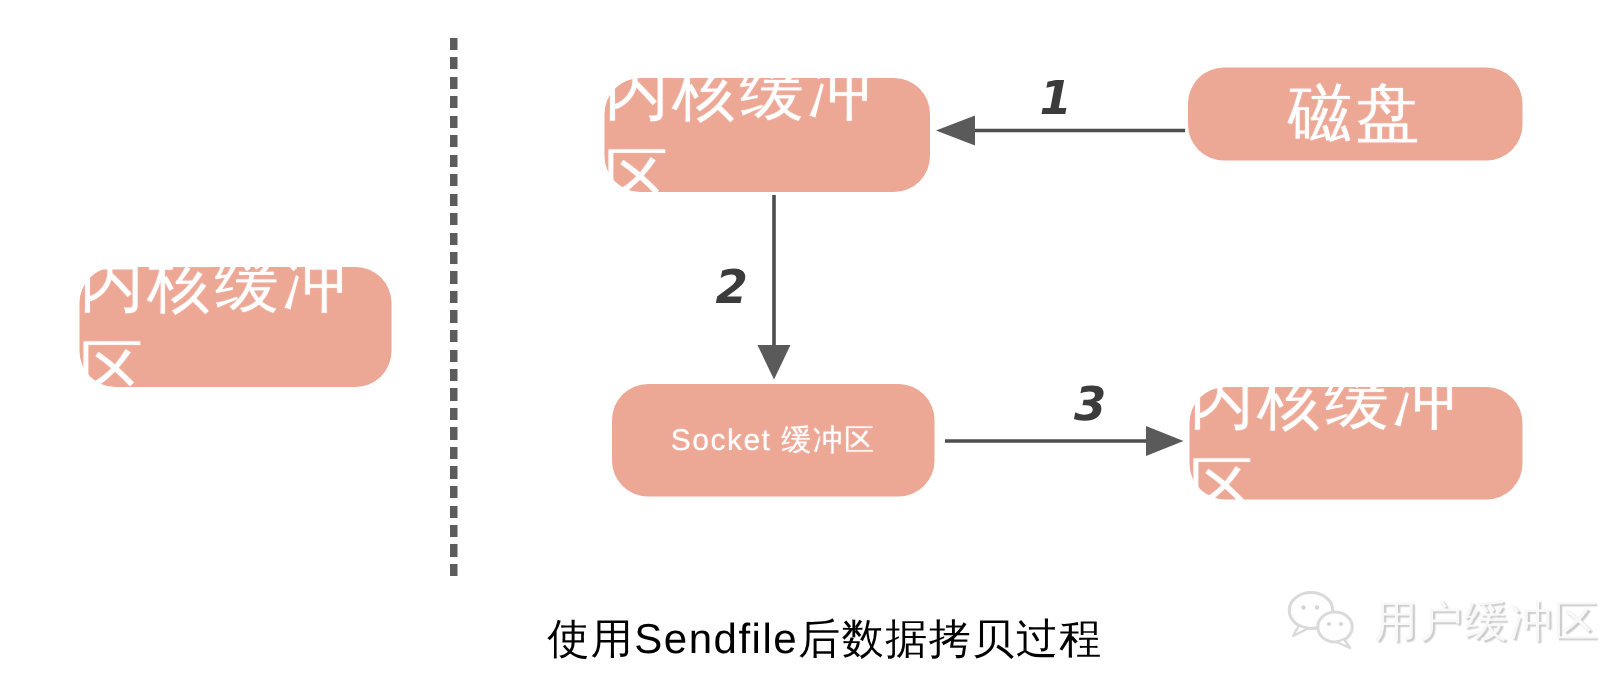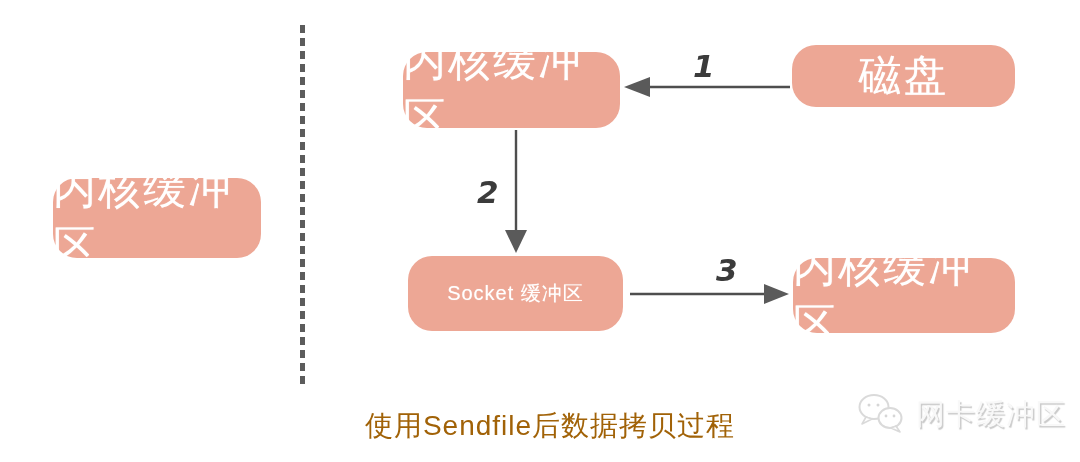--- a/index.html
+++ b/index.html
@@ -50,21 +50,21 @@
   }
   .edge-label-1{left:693px;top:48px;}
   .edge-label-2{left:477px;top:174px;}
   .edge-label-3{left:716px;top:252px;}
   
   .caption{
     position:absolute;
     left:360px;top:407px;
     width:380px;
     text-align:center;
-    color:#a16207;
+    color:#000000;
     font-size:28px;
     letter-spacing:1px;
     white-space:nowrap;
   }
   
   .watermark{
     position:absolute;
     left:856px;top:392px;
     display:flex;align-items:center;gap:8px;
   }
@@ -133,16 +133,16 @@
       <ellipse cx="18" cy="15" rx="14.5" ry="12" fill="#ffffff" stroke="#dadada" stroke-width="2"></ellipse>
       <path d="M10 25 L6 32 L16 27 Z" fill="#ffffff" stroke="#dadada" stroke-width="1.6" stroke-linejoin="round"></path>
       <circle cx="13" cy="13" r="1.5" fill="#d6d6d6"></circle>
       <circle cx="22" cy="13" r="1.5" fill="#d6d6d6"></circle>
 
       <ellipse cx="34" cy="26" rx="11.5" ry="10" fill="#ffffff" stroke="#dadada" stroke-width="2"></ellipse>
       <path d="M40 34 L44 40 L35 36 Z" fill="#ffffff" stroke="#dadada" stroke-width="1.6" stroke-linejoin="round"></path>
       <circle cx="30" cy="24" r="1.4" fill="#d6d6d6"></circle>
       <circle cx="38" cy="24" r="1.4" fill="#d6d6d6"></circle>
     </svg>
-    <span class="watermark-text">网卡缓冲区</span>
+    <span class="watermark-text">用户缓冲区</span>
   </div>
 
 </div>
 
 </body></html>

